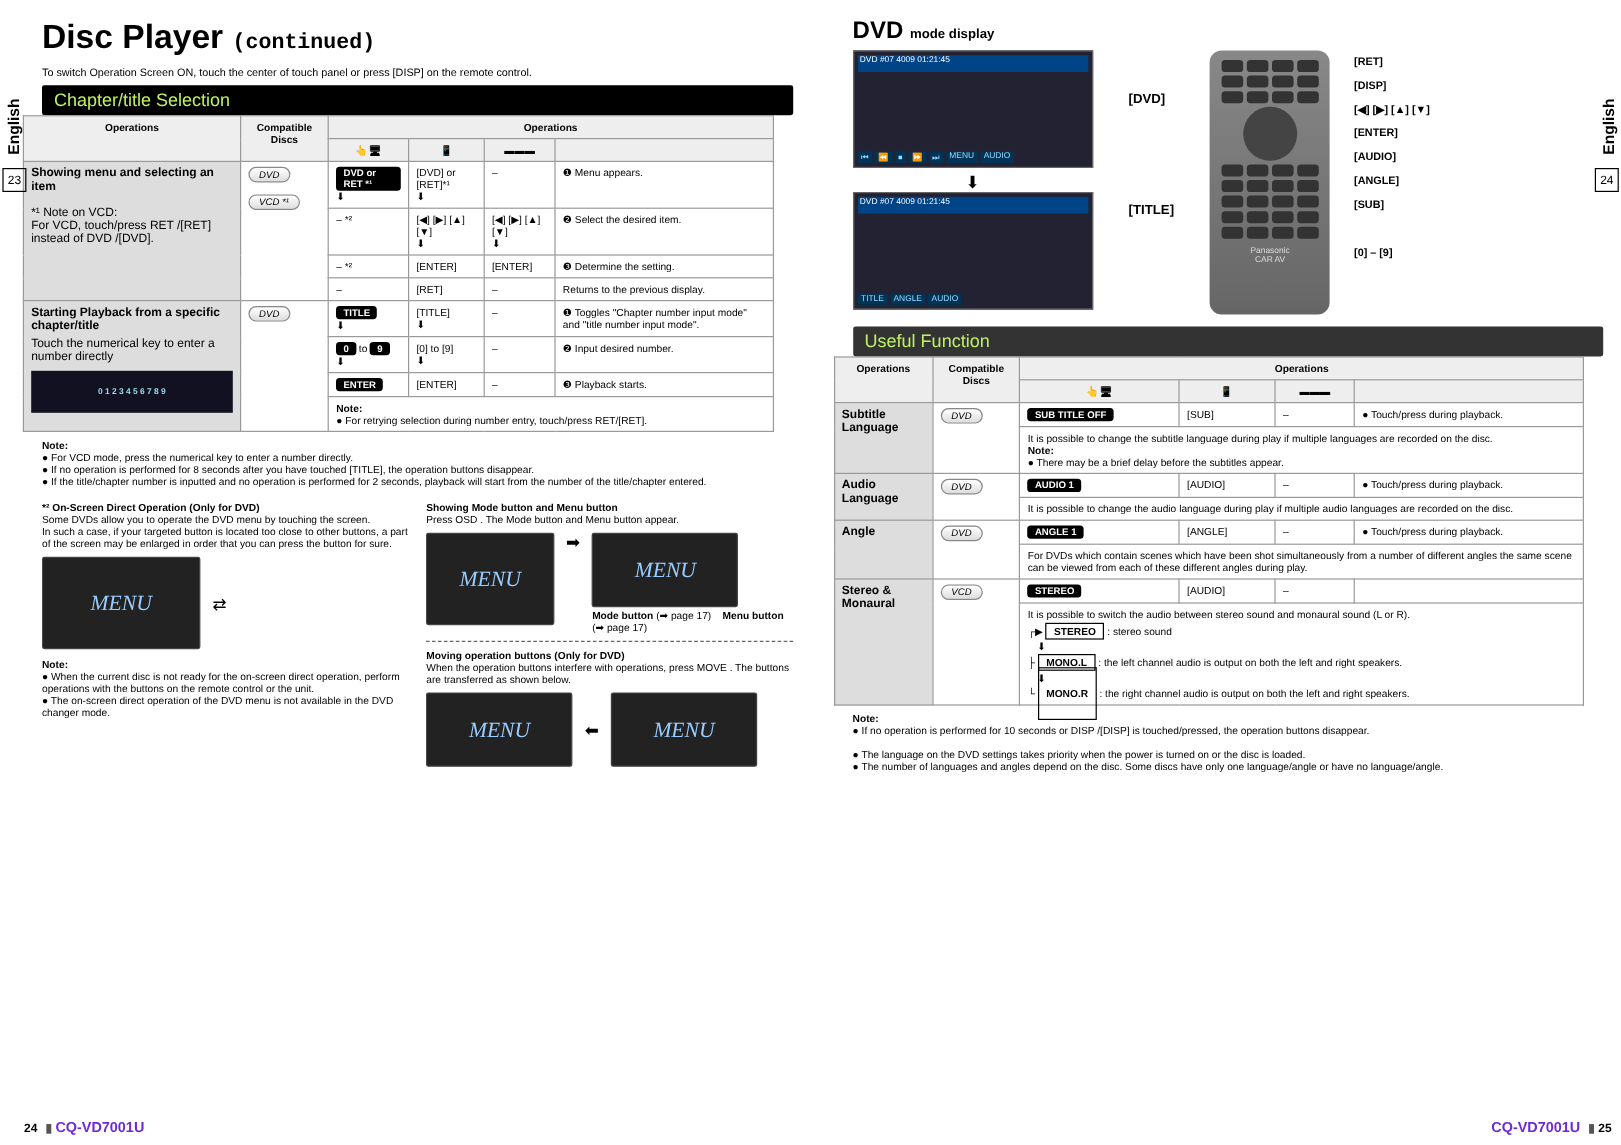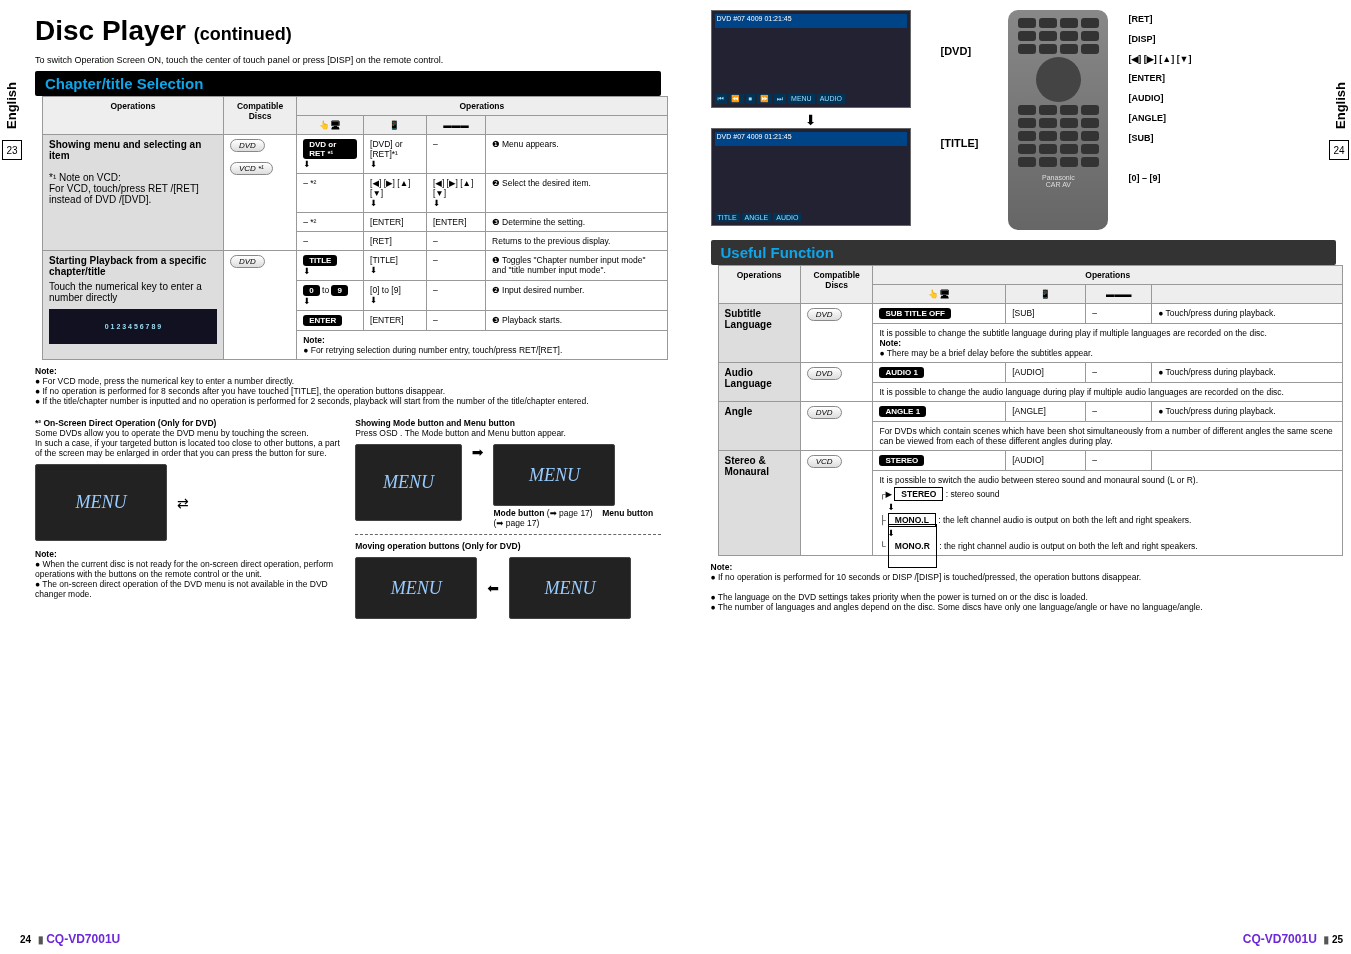--- a/index.html
+++ b/index.html
@@ -54,42 +54,43 @@
   .side-pagenum.right { right: 2px; }
 
   h1.title {
     font-size: 28px;
     font-weight: 900;
     margin: 5px 0 8px 20px;
   }
   h1.title .cont {
     font-size: 18px;
     font-weight: 700;
+    font-family: Liberation Mono, monospace;
   }
   .subnote {
     font-size: 9px;
     margin-left: 20px;
     margin-bottom: 6px;
   }
 
   .section-bar {
     background: #333;
-    color: #0ea5e9;
-    font-weight: bold;
+    color: #bef264;
+    font-weight: normal;
     font-size: 15px;
     padding: 4px 10px;
     border-radius: 2px;
     margin-left: 20px;
   }
   .section-bar.blk { background: #000; }
 
   table.op-table {
     border-collapse: collapse;
     width: calc(100% - 20px);
-    margin-left: 27px;
+    margin-left: 4px;
     font-size: 8.5px;
   }
   table.op-table th, table.op-table td {
     border: 1px solid #999;
     padding: 4px 6px;
     vertical-align: top;
   }
   table.op-table th {
     background: #eee;
   }
@@ -389,20 +390,21 @@
               <span>(➡ page 17)</span>
               &nbsp;&nbsp;
               <b>Menu button</b>
               <span>(➡ page 17)</span>
             </div>
           </div>
         </div>
 
         <hr class="hr-dashed">
         <b>Moving operation buttons (Only for DVD)</b><br>
+        <span>When the operation buttons interfere with operations, press MOVE . The buttons are transferred as shown below.</span>
         <div class="flex-row" style="margin-top:6px">
           <div class="menu-thumb" style="width:120px;height:60px">MENU</div>
           <div class="arrow">⬅</div>
           <div class="menu-thumb" style="width:120px;height:60px">MENU</div>
         </div>
       </div>
     </div>
 
     <div class="footer left">
       <span>24</span>
@@ -410,20 +412,24 @@
       <span class="model">CQ-VD7001U</span>
     </div>
   </div>
 
   <div class="page-right">
     <div class="side-tab right">
         <span class="txt">English</span>
       </div>
     <div class="side-pagenum right">24</div>
 
+    <div class="dvd-title">
+      <span>DVD</span>
+      <span class="sm">mode display</span>
+    </div>
 
     <div class="dvd-display-row">
       <div class="dvd-screens">
         <div class="dscreen">
           <div class="bar"><span>DVD</span> <span>#07 4009 01:21:45</span></div>
           <div class="btnrow">
               <span>⏮</span>
               <span>⏪</span>
               <span>⏹</span>
               <span>⏩</span>

